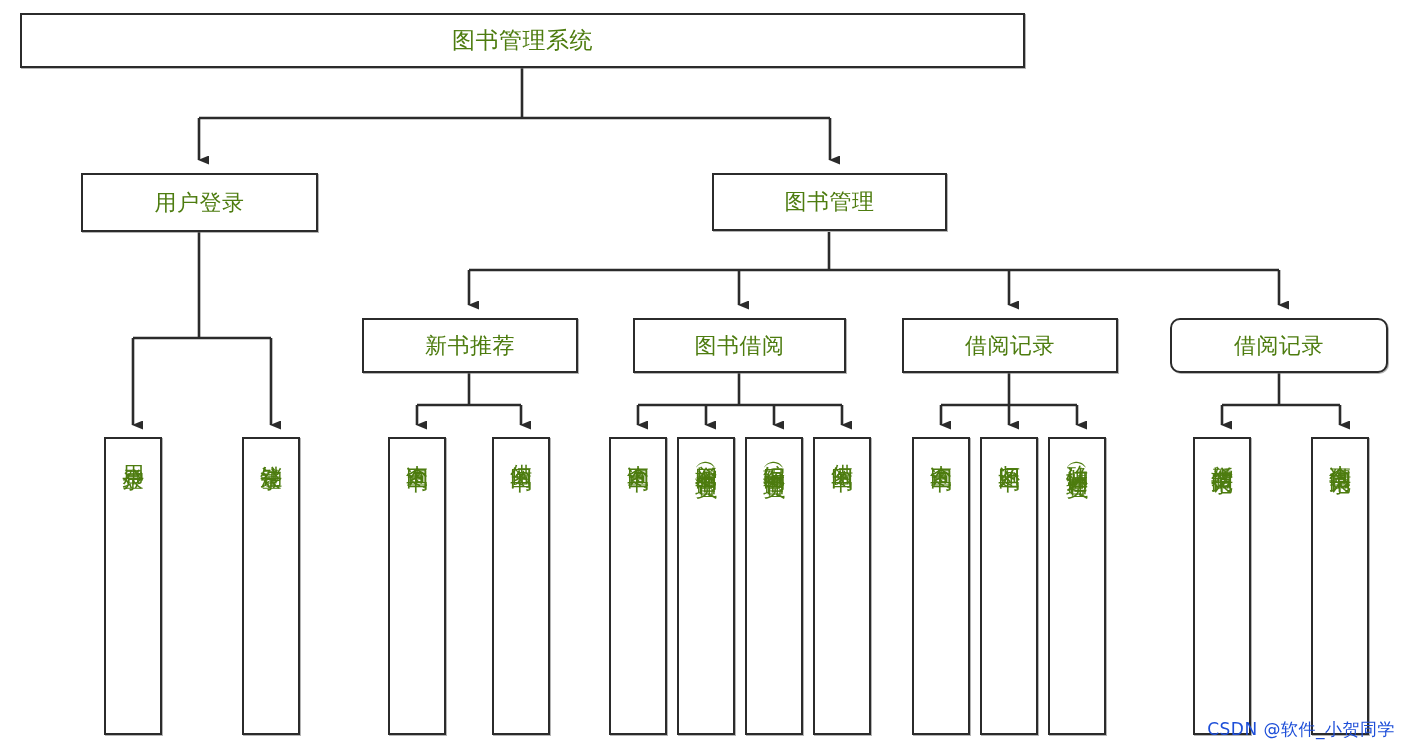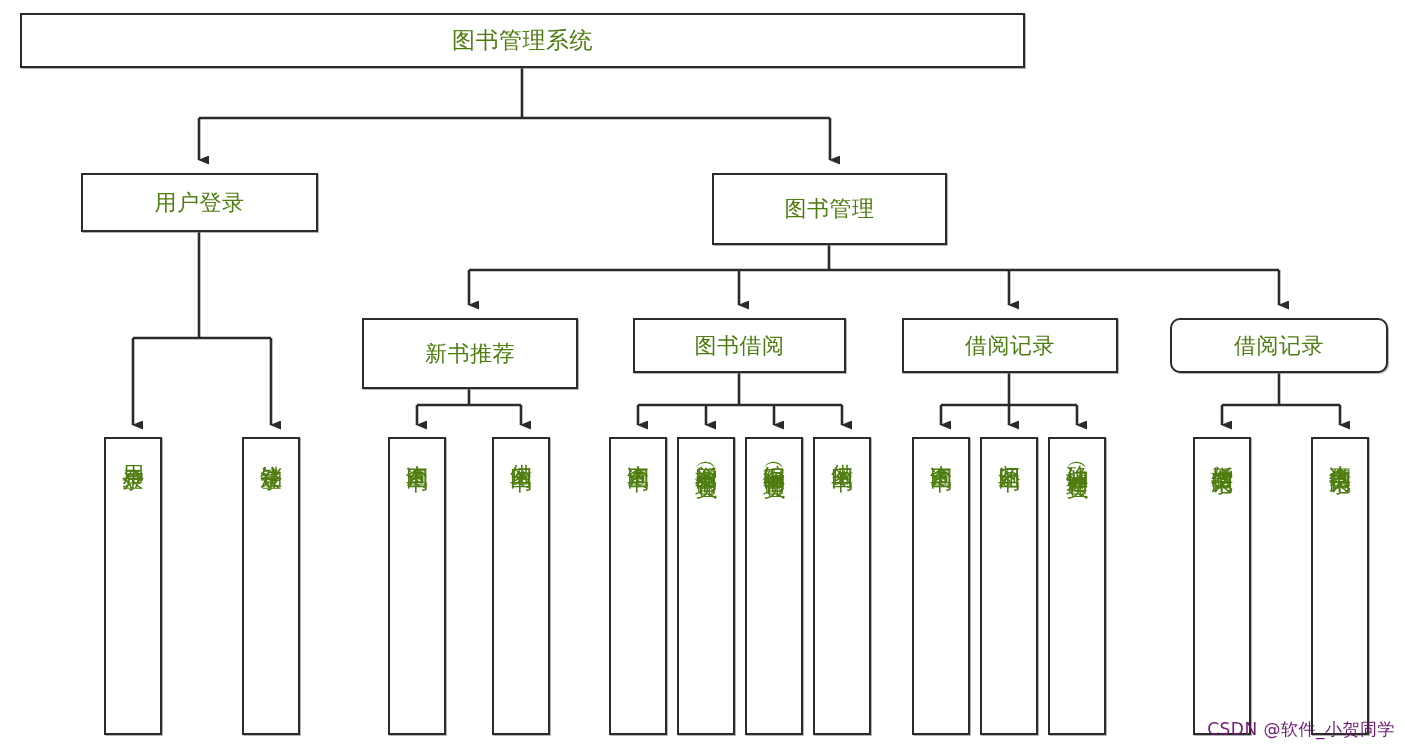--- a/index.html
+++ b/index.html
@@ -55,21 +55,21 @@
     font-size: 22px;
     line-height: 1.12;
     letter-spacing: 2px;
     white-space: nowrap;
   }
   #watermark {
     position: absolute;
     right: 10px;
     bottom: 6px;
     font-size: 17px;
-    color: #701a75;
+    color: #1d4ed8;
     letter-spacing: 0.5px;
     white-space: nowrap;
   }
 </style>
 </head>
 <body>
 
 <div id="diagram-canvas">
 
   <svg id="connector-layer" viewBox="0 0 1405 747" width="1405" height="747" xmlns="http://www.w3.org/2000/svg">
@@ -125,25 +125,25 @@
   </svg>
 
   <div class="node level-root" style="left:20px; top:13px; width:1005px; height:55px;">
     <span class="node-label">图书管理系统</span>
   </div>
 
   <div class="node level-2" style="left:81px; top:173px; width:237px; height:59px;">
     <span class="node-label">用户登录</span>
   </div>
 
-  <div class="node level-2" style="left:712px; top:173px; width:235px; height:72px;">
+  <div class="node level-2" style="left:712px; top:173px; width:235px; height:58px;">
     <span class="node-label">图书管理</span>
   </div>
 
-  <div class="node level-3" style="left:362px; top:318px; width:216px; height:71px;">
+  <div class="node level-3" style="left:362px; top:318px; width:216px; height:55px;">
     <span class="node-label">新书推荐</span>
   </div>
 
   <div class="node level-3" style="left:633px; top:318px; width:213px; height:55px;">
     <span class="node-label">图书借阅</span>
   </div>
 
   <div class="node level-3" style="left:902px; top:318px; width:216px; height:55px;">
     <span class="node-label">借阅记录</span>
   </div>

